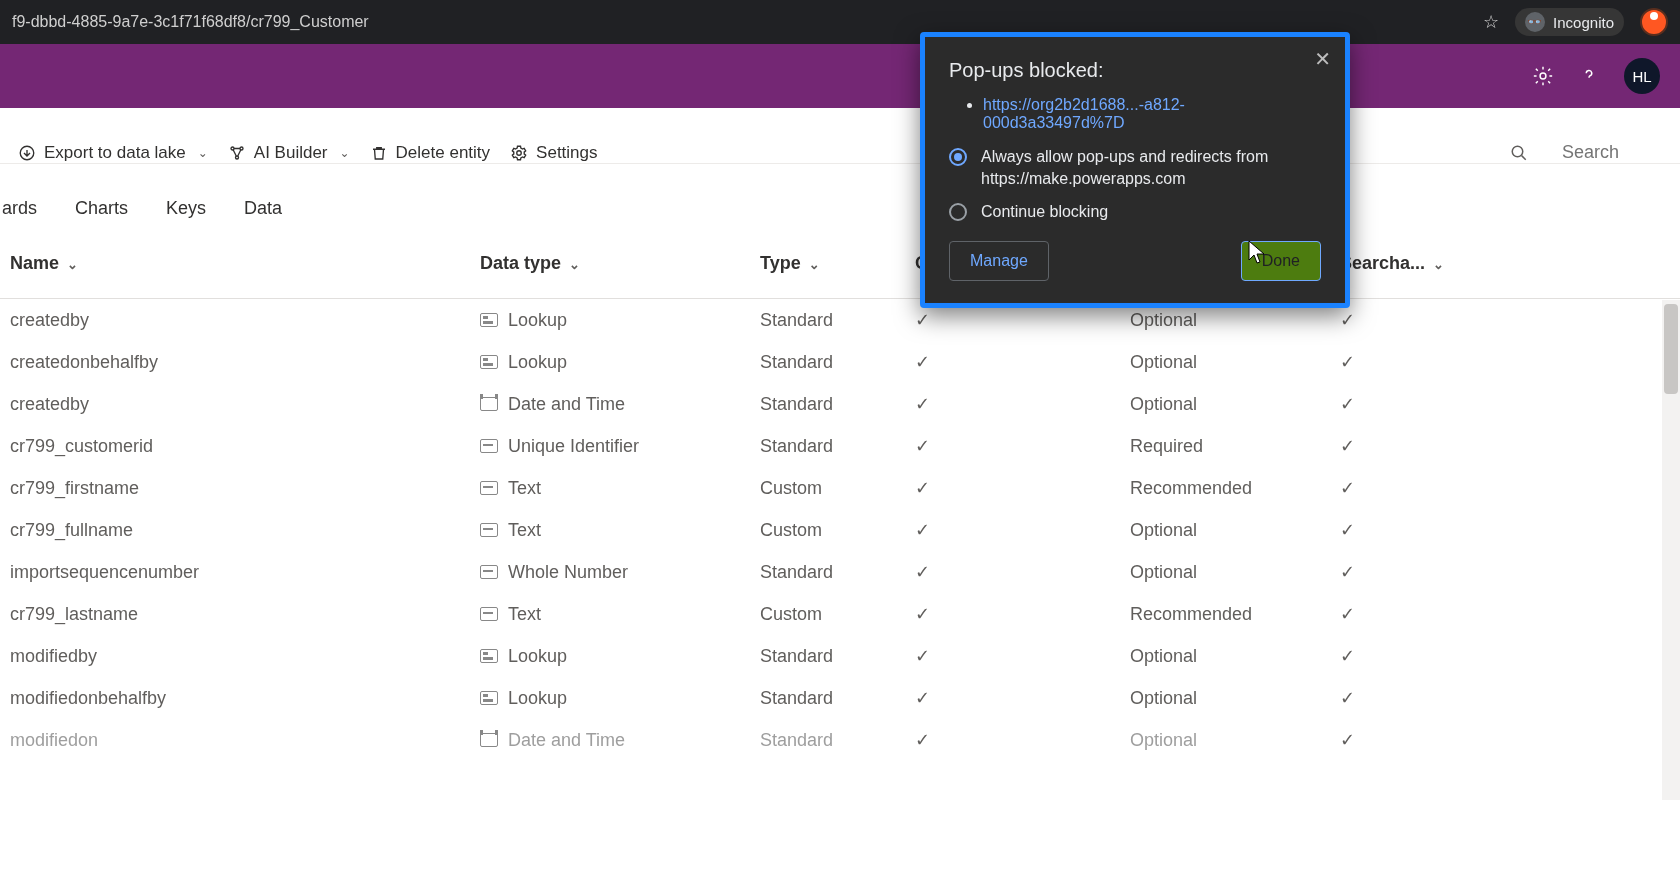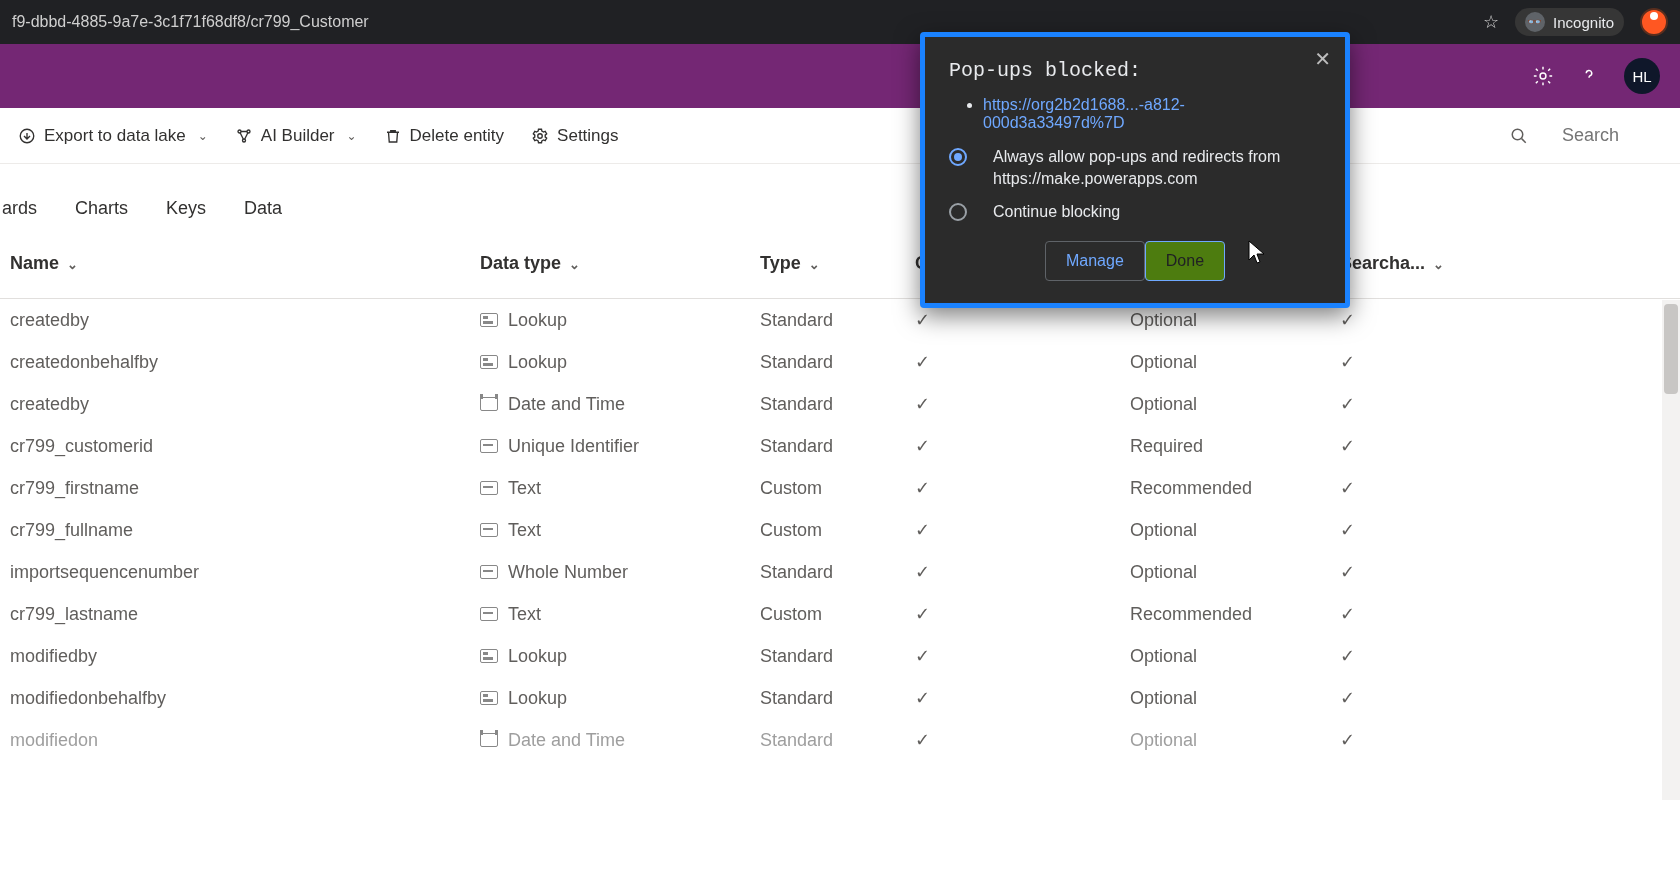--- a/index.html
+++ b/index.html
@@ -10,21 +10,21 @@
   .browser-right { display: flex; align-items: center; gap: 16px; position: absolute; right: 12px; top: 0; height: 44px; }
   .star-icon { font-size: 18px; color: #d0d0d0; }
   .incognito-chip { display: flex; align-items: center; gap: 8px; background: #363636; padding: 4px 10px; border-radius: 16px; color: #e8eaed; font-size: 15px; }
   .incognito-icon { width: 20px; height: 20px; border-radius: 50%; background: #5f6368; display: flex; align-items: center; justify-content: center; font-size: 12px; color:#202124; }
   .orange-dot { width: 28px; height: 28px; border-radius: 50%; background: #ff5722; border: 2px solid #5a2e1e; position: relative; }
   .orange-dot::after { content:''; position:absolute; width:8px; height:8px; background:#fff; border-radius:50%; top:2px; left:50%; transform:translateX(-50%); }
   
   .app-header { background: #742774; height: 64px; display: flex; align-items: center; justify-content: flex-end; padding: 0 20px; gap: 24px; }
   .avatar { width: 36px; height: 36px; border-radius: 50%; background: #0f172a; color: #fff; display: flex; align-items: center; justify-content: center; font-size: 15px; font-weight: 500; }
   
-  .command-bar { height: 56px; display: flex; align-items: center; padding: 0 18px; gap: 27px; border-bottom: 1px solid #edebe9; color: #323130; font-size: 17px; }
+  .command-bar { height: 56px; display: flex; align-items: flex-end; padding: 0 18px; gap: 20px; border-bottom: 1px solid #edebe9; color: #323130; font-size: 17px; }
   .cmd { display: flex; align-items: center; gap: 8px; cursor: pointer; }
   .cmd svg, .cmd .ic { width: 18px; height: 18px; }
   .chev { font-size: 12px; color: #605e5c; margin-left: 4px; }
   .search-area { margin-left: auto; display: flex; align-items: center; gap: 10px; color: #605e5c; }
   .search-area input { border: none; outline: none; font-size: 18px; color: #701a75; width: 100px; background: transparent; margin-left: 24px; }
   .tabs-bar { display: flex; gap: 38px; padding: 34px 0 18px 2px; font-size: 18px; color: #323130; }
   .tab { cursor: pointer; }
   
   .table-wrap { padding: 0 0 0 0; }
   table { width: 100%; border-collapse: collapse; font-size: 18px; }
@@ -36,28 +36,28 @@
   .typeicon { width: 18px; height: 14px; border: 1.5px solid #888; border-radius: 2px; display: inline-block; position: relative; }
   .typeicon.lookup::before { content:''; position:absolute; left:2px; top:2px; width:5px; height:3px; background:#888; }
   .typeicon.lookup::after { content:''; position:absolute; left:2px; bottom:2px; width:10px; height:3px; background:#888; }
   .typeicon.date::before { content:''; position:absolute; left:-1px; top:-4px; width:3px; height:5px; background:#888; }
   .typeicon.date::after { content:''; position:absolute; right:-1px; top:-4px; width:3px; height:5px; background:#888; }
   .typeicon.text::before { content:''; position:absolute; left:2px; top:4px; width:10px; height:1.5px; background:#888; }
   .check { color: #605e5c; font-size: 18px; }
   
   .popup { position: absolute; top: 32px; left: 920px; width: 430px; background: #2b2b2b; border: 5px solid #1a82ff; border-radius: 4px; color: #e8eaed; padding: 22px 24px 22px 24px; box-shadow: 0 8px 24px rgba(0,0,0,0.5); z-index: 100; }
   .popup .close { position: absolute; top: 10px; right: 14px; color: #bdbdbd; font-size: 20px; cursor: pointer; }
-  .popup h3 { font-size: 20px; font-weight: 400; color: #e8eaed; margin-bottom: 14px; font-family: Liberation Mono, monospace; }
+  .popup h3 { font-size: 20px; font-weight: 400; color: #e8eaed; margin-bottom: 14px; }
   .popup ul { list-style: disc; padding-left: 34px; margin-bottom: 14px; }
   .popup ul li a { color: #6fa8ff; text-decoration: none; font-size: 16px; }
-  .radio-row { display: flex; align-items: flex-start; gap: 26px; margin: 10px 0; font-size: 16px; line-height: 1.4; }
+  .radio-row { display: flex; align-items: flex-start; gap: 14px; margin: 10px 0; font-size: 16px; line-height: 1.4; }
   .radio { width: 18px; height: 18px; border: 2px solid #9aa0a6; border-radius: 50%; flex-shrink: 0; margin-top: 2px; position: relative; }
   .radio.checked { border-color: #6fa8ff; }
   .radio.checked::after { content:''; position:absolute; inset:3px; background:#6fa8ff; border-radius:50%; }
-  .popup-buttons { display: flex; justify-content: center; margin-top: 18px; }
+  .popup-buttons { display: flex; justify-content: space-between; margin-top: 18px; }
   .btn { padding: 10px 20px; border-radius: 4px; font-size: 16px; cursor: pointer; border: 1px solid #5f6368; background: transparent; color: #6fa8ff; }
   .btn.primary { background: #4d7c0f; color: #202124; border-color: #6fa8ff; }
   .cursor { position: absolute; top: 240px; left: 1248px; z-index: 200; pointer-events:none; }
   
   .vscroll { position: absolute; right: 0; top: 300px; width: 18px; height: 500px; background: #f3f2f1; }
   .vscroll .thumb { width: 14px; height: 90px; background: #c8c6c4; margin: 4px auto 0; border-radius: 4px; }
   
   .gear-svg,.help-svg { width:22px; height:22px; stroke:#fff; fill:none; stroke-width:1.6; }
 </style>
 </head>

